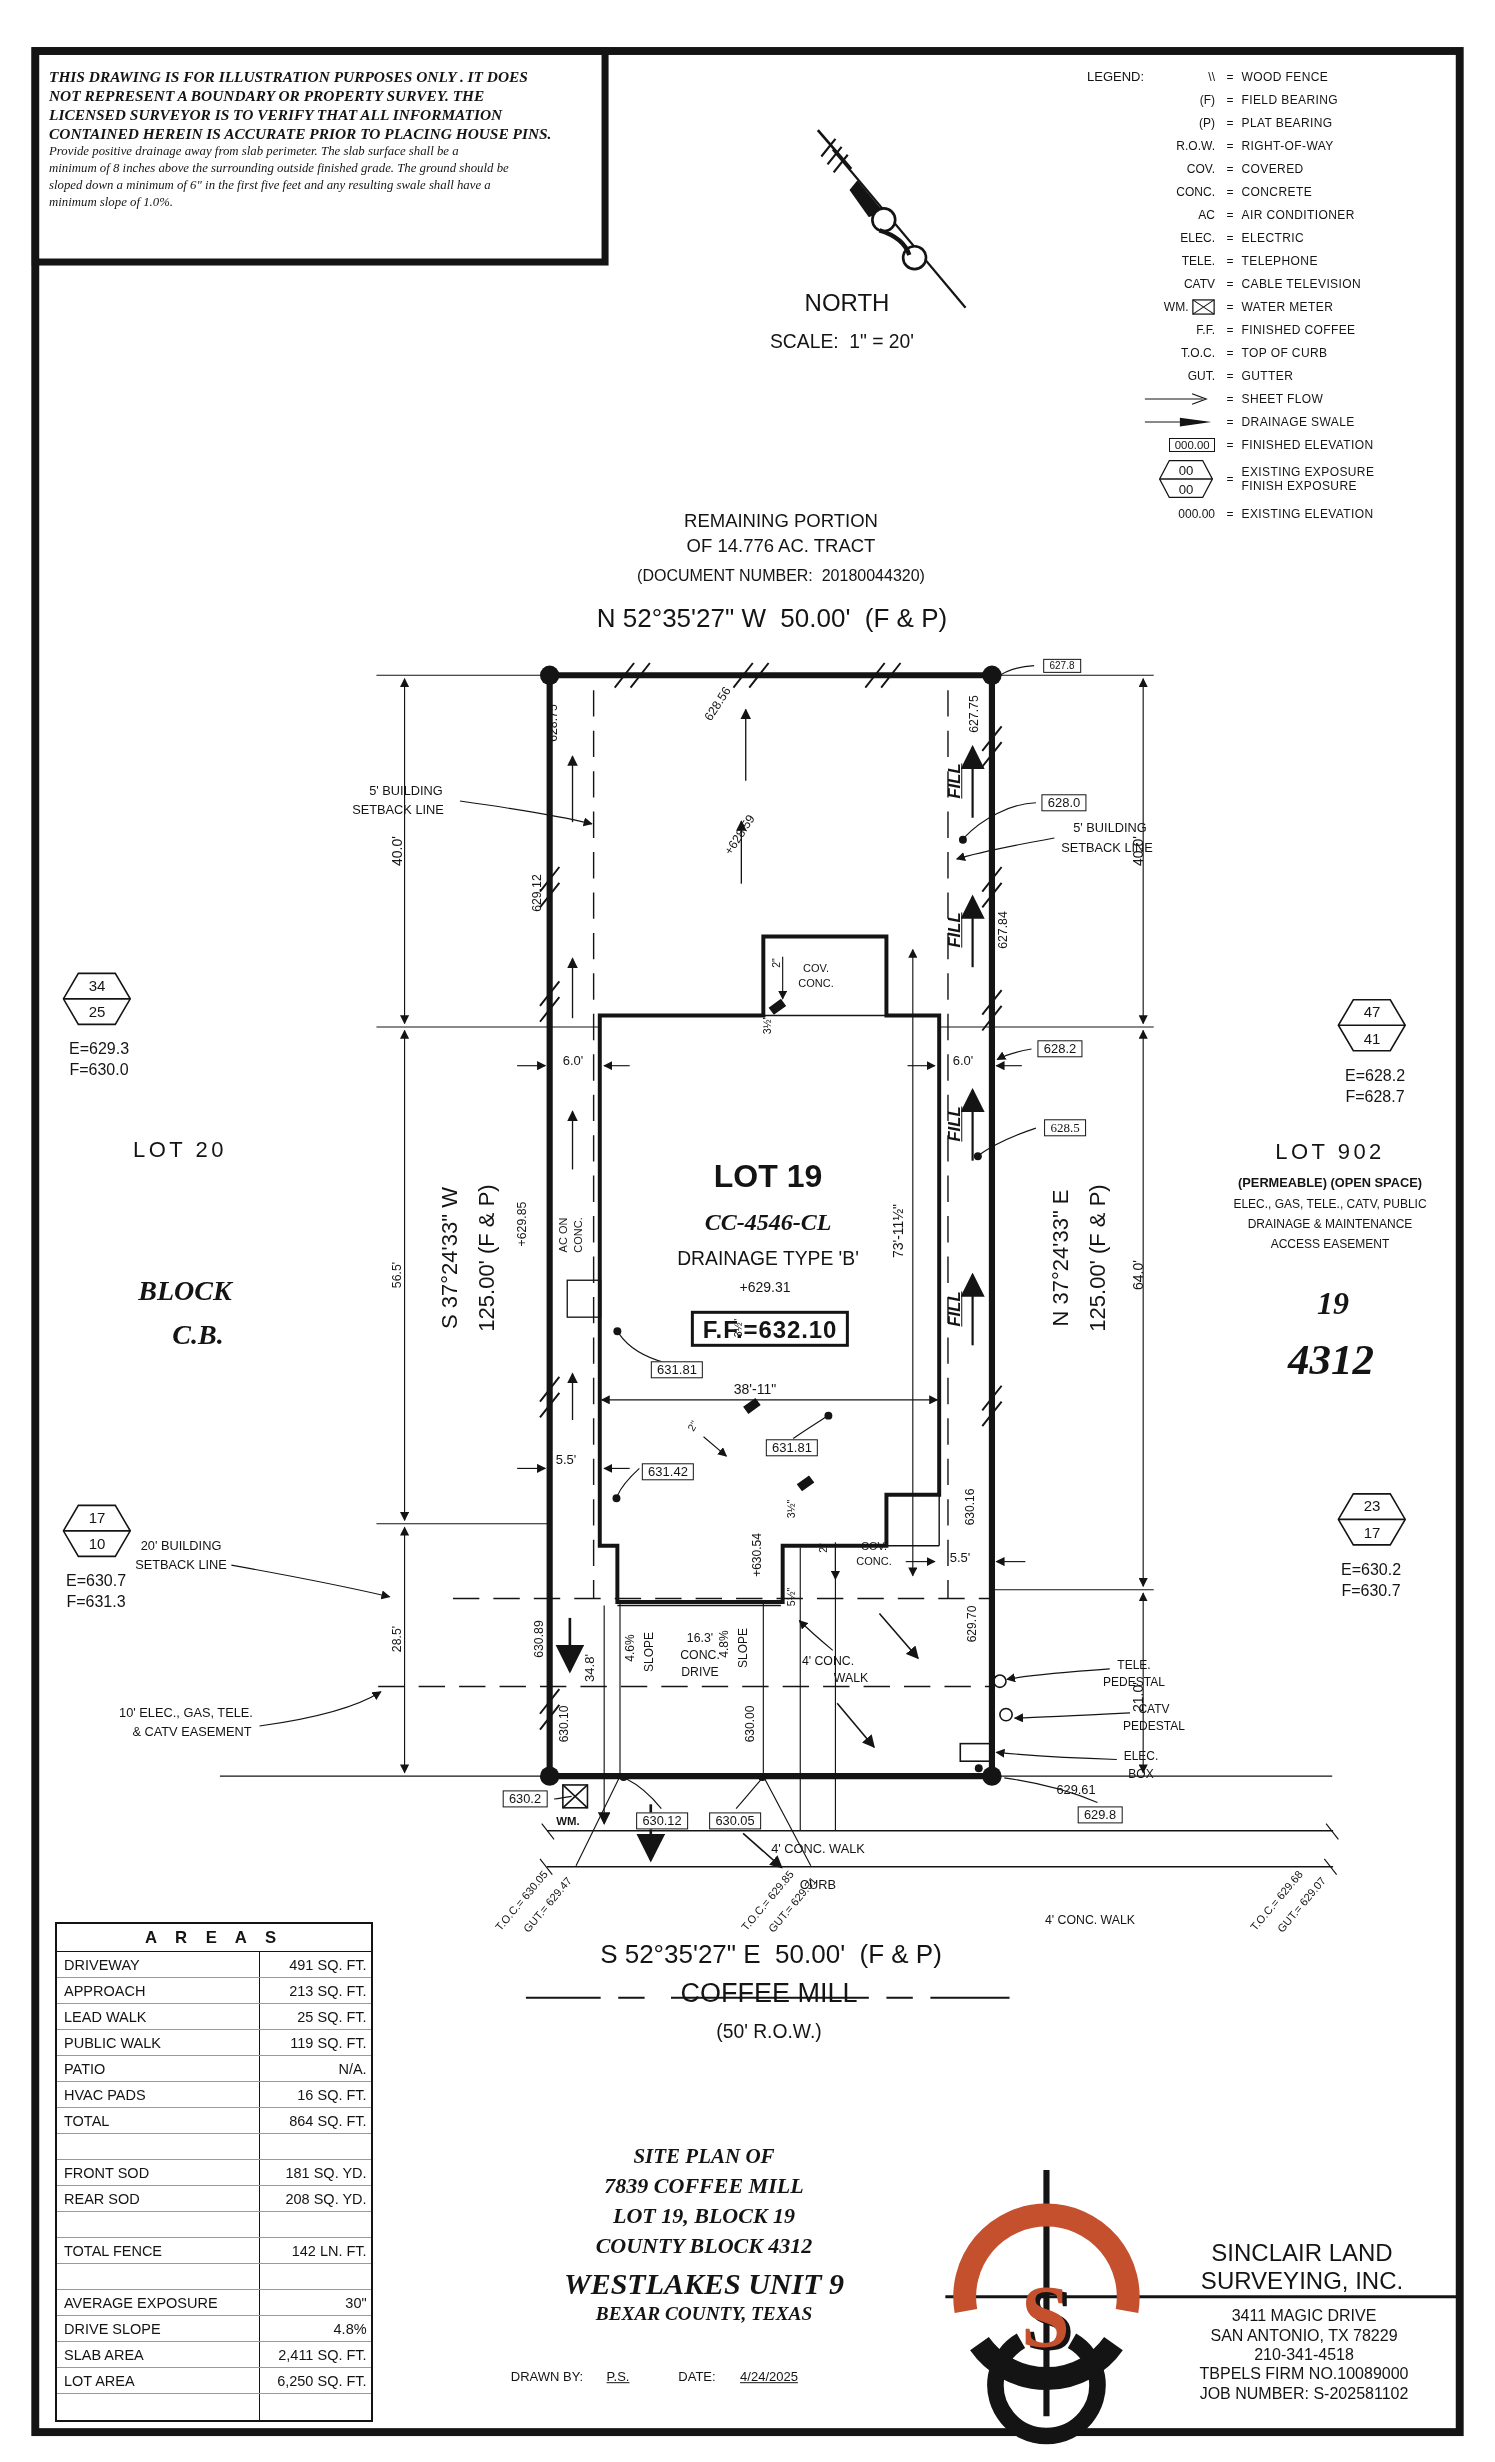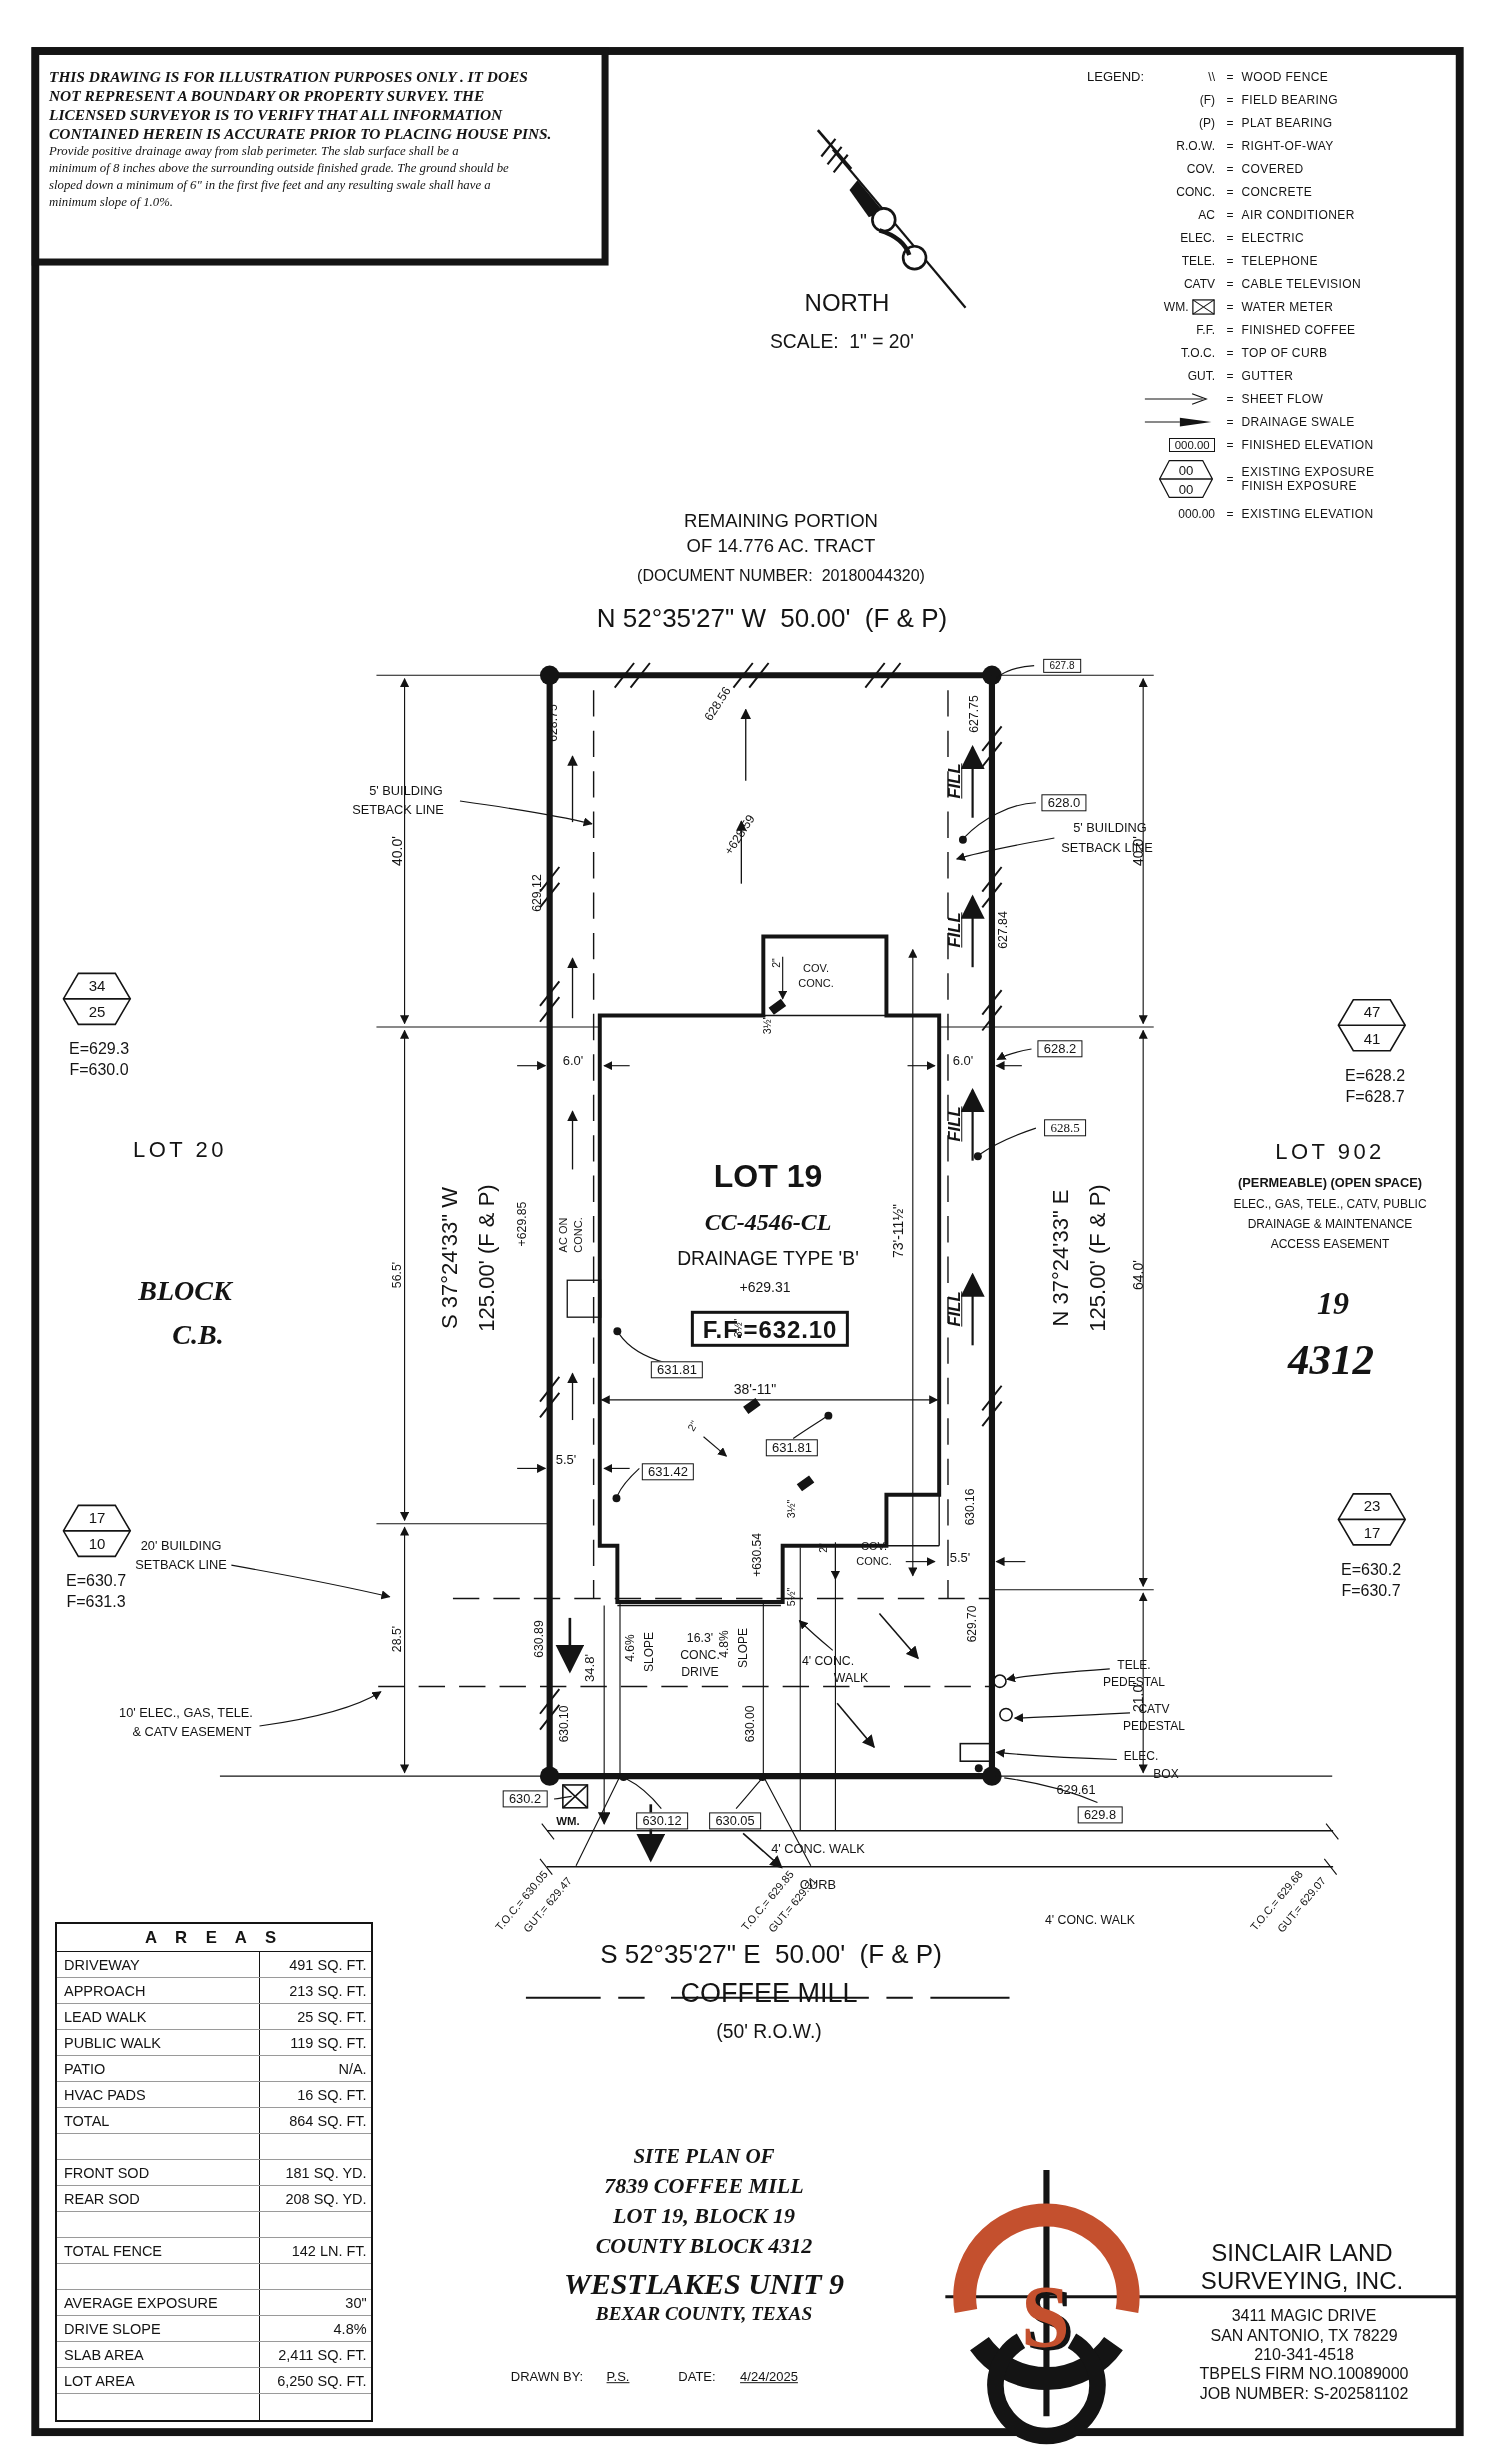--- a/index.html
+++ b/index.html
@@ -453,21 +453,21 @@
       <div class="lbl sbi" style="left: 1331px; top: 1360px; font-size: 43px; transform: translate(-50%, -50%) rotate(0deg);">4312</div>
       <div class="lbl " style="left: 1372px; top: 1506px; font-size: 15px; transform: translate(-50%, -50%) rotate(0deg);">23</div>
       <div class="lbl " style="left: 1372px; top: 1533px; font-size: 15px; transform: translate(-50%, -50%) rotate(0deg);">17</div>
       <div class="lbl " style="left: 1371px; top: 1570px; font-size: 16px; transform: translate(-50%, -50%) rotate(0deg);">E=630.2</div>
       <div class="lbl " style="left: 1371px; top: 1591px; font-size: 16px; transform: translate(-50%, -50%) rotate(0deg);">F=630.7</div>
       <div class="lbl " style="left: 1134px; top: 1665px; font-size: 12px; transform: translate(-50%, -50%) rotate(0deg);">TELE.</div>
       <div class="lbl " style="left: 1134px; top: 1682px; font-size: 12px; transform: translate(-50%, -50%) rotate(0deg);">PEDESTAL</div>
       <div class="lbl " style="left: 1154px; top: 1709px; font-size: 12px; transform: translate(-50%, -50%) rotate(0deg);">CATV</div>
       <div class="lbl " style="left: 1154px; top: 1726px; font-size: 12px; transform: translate(-50%, -50%) rotate(0deg);">PEDESTAL</div>
       <div class="lbl " style="left: 1141px; top: 1756px; font-size: 12px; transform: translate(-50%, -50%) rotate(0deg);">ELEC.</div>
-      <div class="lbl " style="left: 1141px; top: 1774px; font-size: 12px; transform: translate(-50%, -50%) rotate(0deg); margin-left: 25px;">BOX</div>
+      <div class="lbl " style="left: 1141px; top: 1774px; font-size: 12px; transform: translate(-50%, -50%) rotate(0deg);">BOX</div>
       <div class="lbl " style="left: 1076px; top: 1790px; font-size: 12.8px; transform: translate(-50%, -50%) rotate(0deg);">629.61</div>
       <div class="lbl box" style="left: 1100px; top: 1815px; font-size: 12.8px; transform: translate(-50%, -50%) rotate(0deg);">629.8</div>
       <div class="lbl box" style="left: 525px; top: 1799px; font-size: 12.8px; transform: translate(-50%, -50%) rotate(0deg);">630.2</div>
       <div class="lbl b" style="left: 568px; top: 1822px; font-size: 11.4px; transform: translate(-50%, -50%) rotate(0deg);">WM.</div>
       <div class="lbl box" style="left: 662px; top: 1821px; font-size: 12.8px; transform: translate(-50%, -50%) rotate(0deg);">630.12</div>
       <div class="lbl box" style="left: 735px; top: 1821px; font-size: 12.8px; transform: translate(-50%, -50%) rotate(0deg);">630.05</div>
       <div class="lbl " style="left: 818px; top: 1849px; font-size: 12.8px; transform: translate(-50%, -50%) rotate(0deg);">4' CONC. WALK</div>
       <div class="lbl " style="left: 818px; top: 1885px; font-size: 12.8px; transform: translate(-50%, -50%) rotate(0deg);">CURB</div>
       <div class="lbl " style="left: 1090px; top: 1920px; font-size: 12.3px; transform: translate(-50%, -50%) rotate(0deg);">4' CONC. WALK</div>
       <div class="lbl " style="left: 522px; top: 1901px; font-size: 11px; transform: translate(-50%, -50%) rotate(-50deg);">T.O.C.= 630.05</div>

